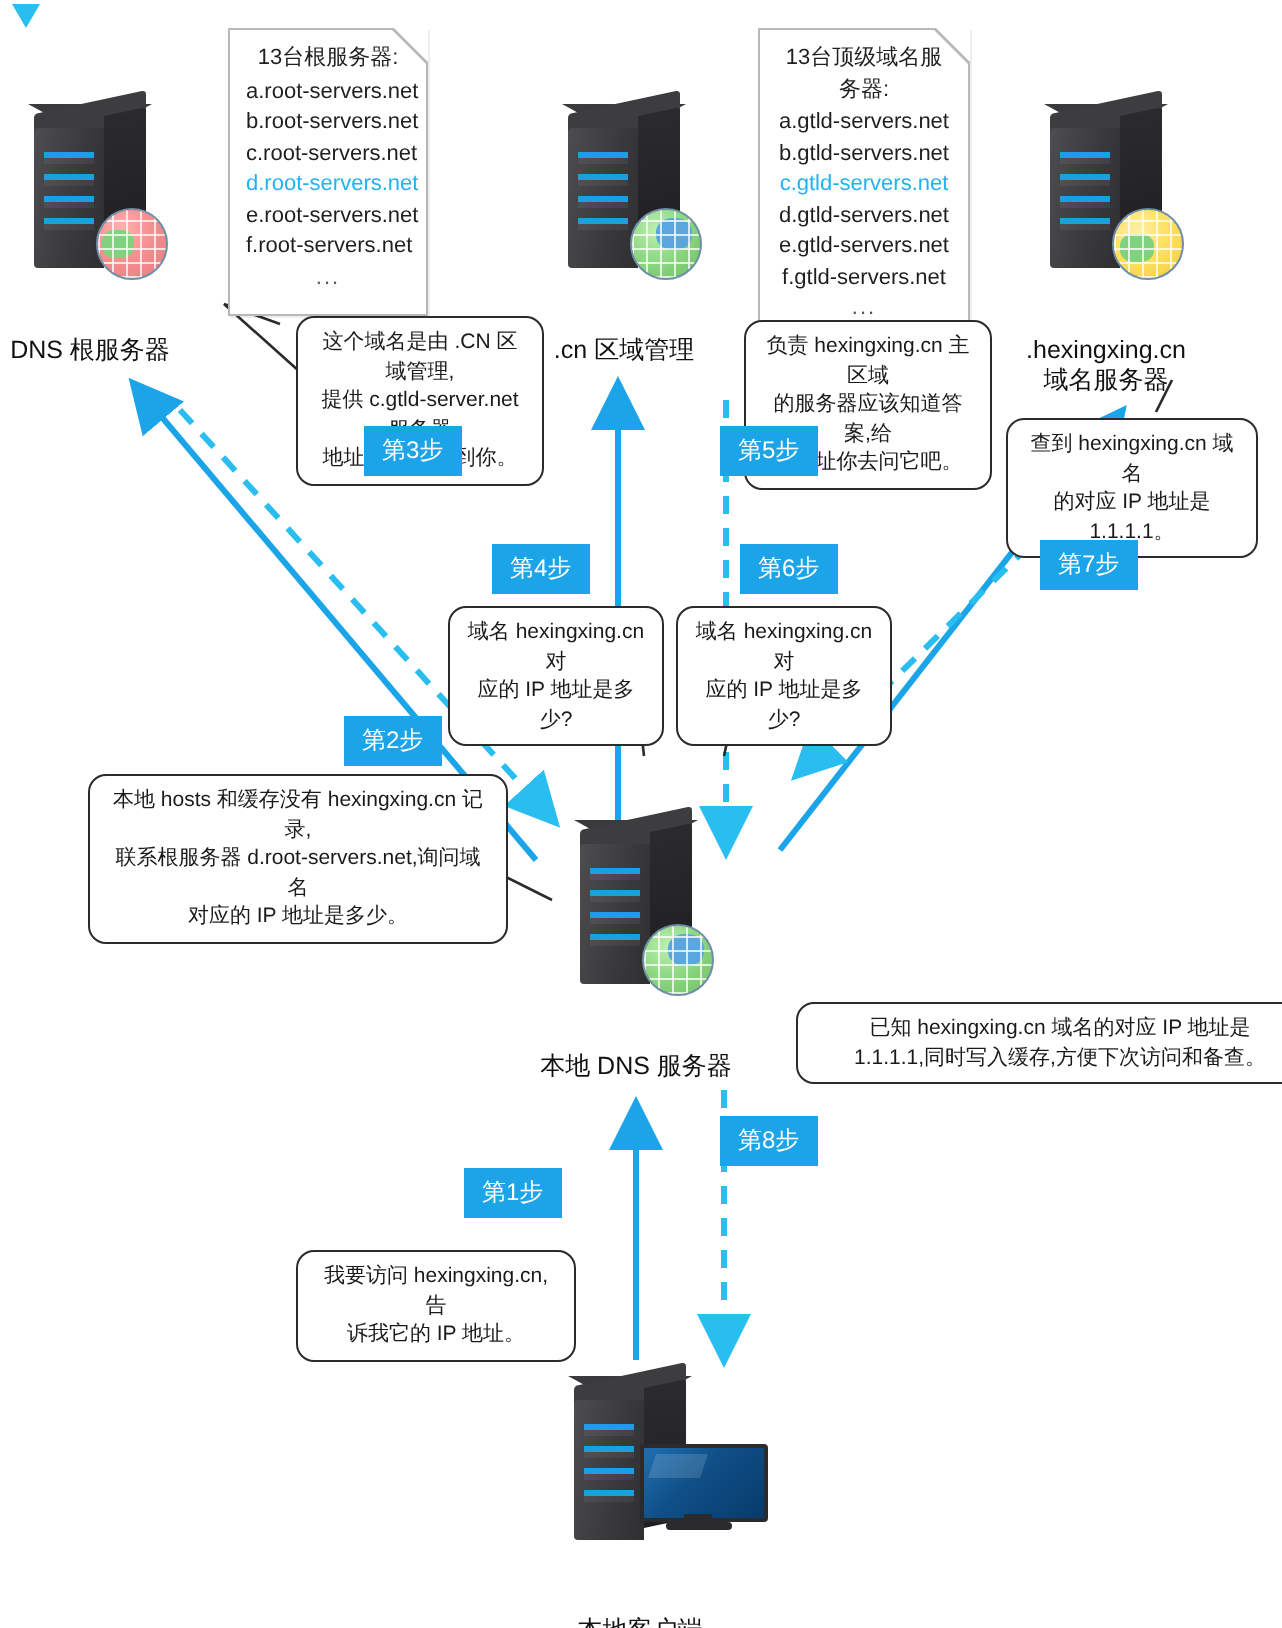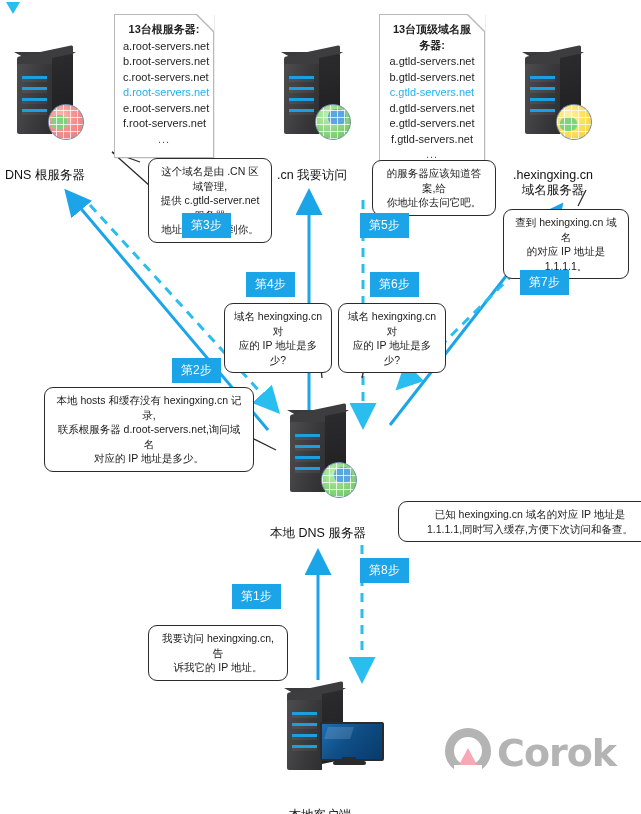--- a/index.html
+++ b/index.html
@@ -201,21 +201,20 @@
     right: -1px;
     top: -1px;
     width: 0; height: 0;
     border-left: 17px solid transparent;
     border-top: 17px solid #ffffff;
     filter: drop-shadow(-1px 1px 0 #b8b8b8);
   }
   .note .title {
     font-size: 11px;
     margin-bottom: 1px;
-    font-weight: bold;
   }
   .note .entry { white-space: nowrap; }
   .note .entry.hl { color: #22b2f0; }
   .note .dots { letter-spacing: 1px; color: #555; }
 
   
   .bubble {
     position: absolute;
     background: #ffffff;
     border: 1.5px solid #2b2b2b;
@@ -369,21 +368,21 @@
       <div class="srv-top"></div>
         <div class="srv-cap"></div>
         <div class="srv-side"></div>
       <div class="srv-face"></div>
       <div class="srv-slot s1"></div>
         <div class="srv-slot s2"></div>
       <div class="srv-slot s3"></div>
         <div class="srv-slot s4"></div>
       <div class="globe g-green"></div>
     </div>
-    <div class="node-label">.cn 我要访问</div>
+    <div class="node-label">.cn 区域管理</div>
   </div>
 
   <div class="node" style="left:522px; top:52px;">
     <div class="server-icon">
       <div class="srv-top"></div>
         <div class="srv-cap"></div>
         <div class="srv-side"></div>
       <div class="srv-face"></div>
       <div class="srv-slot s1"></div>
         <div class="srv-slot s2"></div>
@@ -433,20 +432,21 @@
     <div class="node-label" style="top:92px; left:36px;">本地客户端</div>
   </div>
 
   <div class="bubble" style="left:148px; top:158px; width:124px;">
     <div>这个域名是由 .CN 区域管理,</div>
     <div>提供 c.gtld-server.net 服务器</div>
     <div>地址,它可以帮到你。</div>
   </div>
 
   <div class="bubble" style="left:372px; top:160px; width:124px;">
+    <div>负责 hexingxing.cn 主区域</div>
     <div>的服务器应该知道答案,给</div>
     <div>你地址你去问它吧。</div>
   </div>
 
   <div class="bubble" style="left:503px; top:209px; width:126px;">
     <div>查到 hexingxing.cn 域名</div>
     <div>的对应 IP 地址是 1.1.1.1。</div>
   </div>
 
   <div class="bubble" style="left:224px; top:303px; width:108px;">
@@ -477,19 +477,14 @@
 
   <div class="badge" style="left:182px; top:213px;">第3步</div>
   <div class="badge" style="left:360px; top:213px;">第5步</div>
   <div class="badge" style="left:520px; top:270px;text-align:center;">第7步</div>
   <div class="badge" style="left:246px; top:272px;">第4步</div>
   <div class="badge" style="left:370px; top:272px;">第6步</div>
   <div class="badge" style="left:172px; top:358px;">第2步</div>
   <div class="badge" style="left:360px; top:558px;">第8步</div>
   <div class="badge" style="left:232px; top:584px;">第1步</div>
 
-  <div class="logo">
-    <div class="logo-ring"></div>
-    <div class="logo-tri"></div>
-    <div class="logo-text">Corok</div>
-  </div>
 
 </div>
 
 </body></html>

